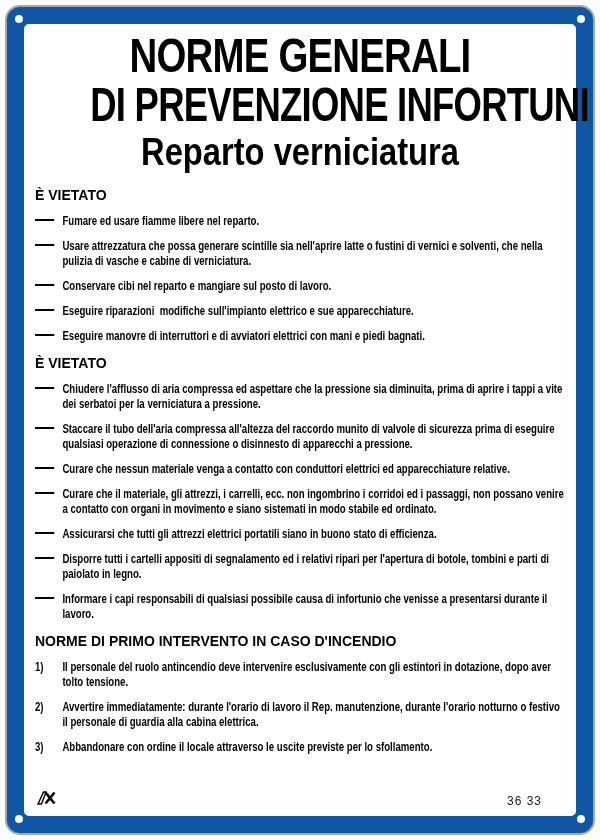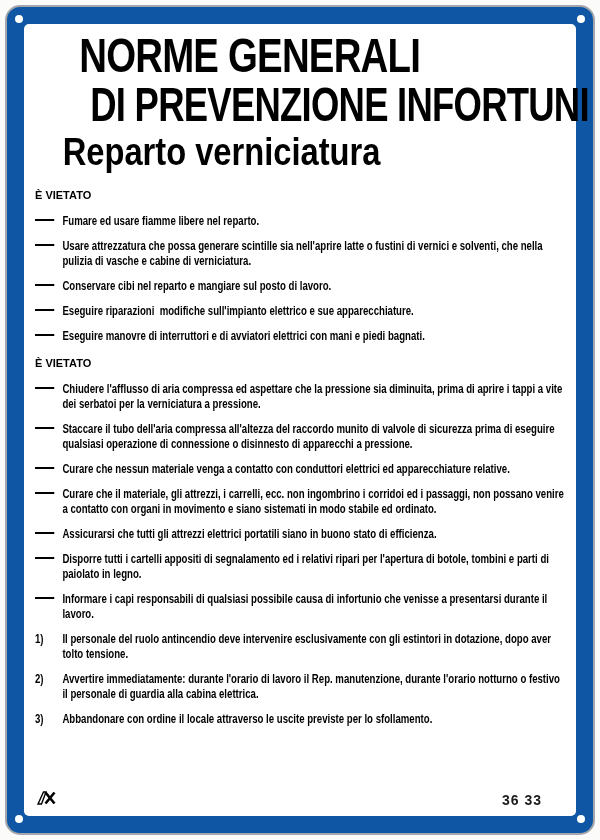--- a/index.html
+++ b/index.html
@@ -23,34 +23,34 @@
   }
   .hole.tl{left:15px;top:15px;}
   .hole.tr{right:15px;top:15px;}
   .hole.bl{left:15px;bottom:17px;}
   .hole.br{right:15px;bottom:17px;}
   .panel{
     position:absolute;left:24px;top:24px;right:24px;bottom:24px;
     background:#ffffff;
     border-radius:5px;
   }
-  .titles{padding-top:7px;}
+  .titles{text-align:center;padding-top:7px;}
   .title-line{
     font-size:48px;line-height:49px;font-weight:700;letter-spacing:-1px;
     white-space:nowrap;
   }
   .t1{transform:scaleX(0.80);}
   .t2{transform:scaleX(0.76);}
   .subtitle{
     font-size:38px;line-height:42px;font-weight:700;margin-top:2px;
     transform:scaleX(0.86);white-space:nowrap;
   }
   .content{margin:0 8px 0 11px;}
   .sec{
-    font-size:11px;line-height:20px;font-weight:700;
+    font-size:14px;line-height:20px;font-weight:700;
     margin:9px 0 0 0;letter-spacing:0;
   }
   .sec.first{margin-top:12px;}
   .rules{
     margin-top:8px;
     width:720px;
     transform:scaleX(0.74);
     transform-origin:0 0;
   }
   .rule{
@@ -65,21 +65,21 @@
     margin-top:6px;
   }
   .num{flex:0 0 37px;font-weight:700;}
   .rule-text{white-space:pre-wrap;}
   .footer{
     position:absolute;left:11px;right:10px;bottom:4px;height:20px;
   }
   .logo{position:absolute;left:2px;bottom:3px;}
   .code{
     position:absolute;right:24px;bottom:4px;
-    font-size:14px;font-weight:700;letter-spacing:1px;color:#1a1a1a;
+    font-size:12px;font-weight:400;letter-spacing:1px;color:#1a1a1a;
   }
 </style>
 </head>
 <body>
 
 <div class="stage">
   <div class="plate"></div>
   <div class="hole tl"></div>
   <div class="hole tr"></div>
   <div class="hole bl"></div>
@@ -168,20 +168,21 @@
           <span class="rule-text">Disporre tutti i cartelli appositi di segnalamento ed i relativi ripari per l'apertura di botole, tombini e parti di paiolato in legno.</span>
         </div>
         <div class="rule">
           <span class="marker">
               <span class="dash-icon"></span>
             </span>
           <span class="rule-text">Informare i capi responsabili di qualsiasi possibile causa di infortunio che venisse a presentarsi durante il lavoro.</span>
         </div>
       </div>
 
+      <div class="sec">NORME DI PRIMO INTERVENTO IN CASO D'INCENDIO</div>
       <div class="rules">
         <div class="rule">
           <span class="num">1)</span>
           <span class="rule-text">Il personale del ruolo antincendio deve intervenire esclusivamente con gli estintori in dotazione, dopo aver tolto tensione.</span>
         </div>
         <div class="rule">
           <span class="num">2)</span>
           <span class="rule-text">Avvertire immediatamente: durante l'orario di lavoro il Rep. manutenzione, durante l'orario notturno o festivo il personale di guardia alla cabina elettrica.</span>
         </div>
         <div class="rule">

